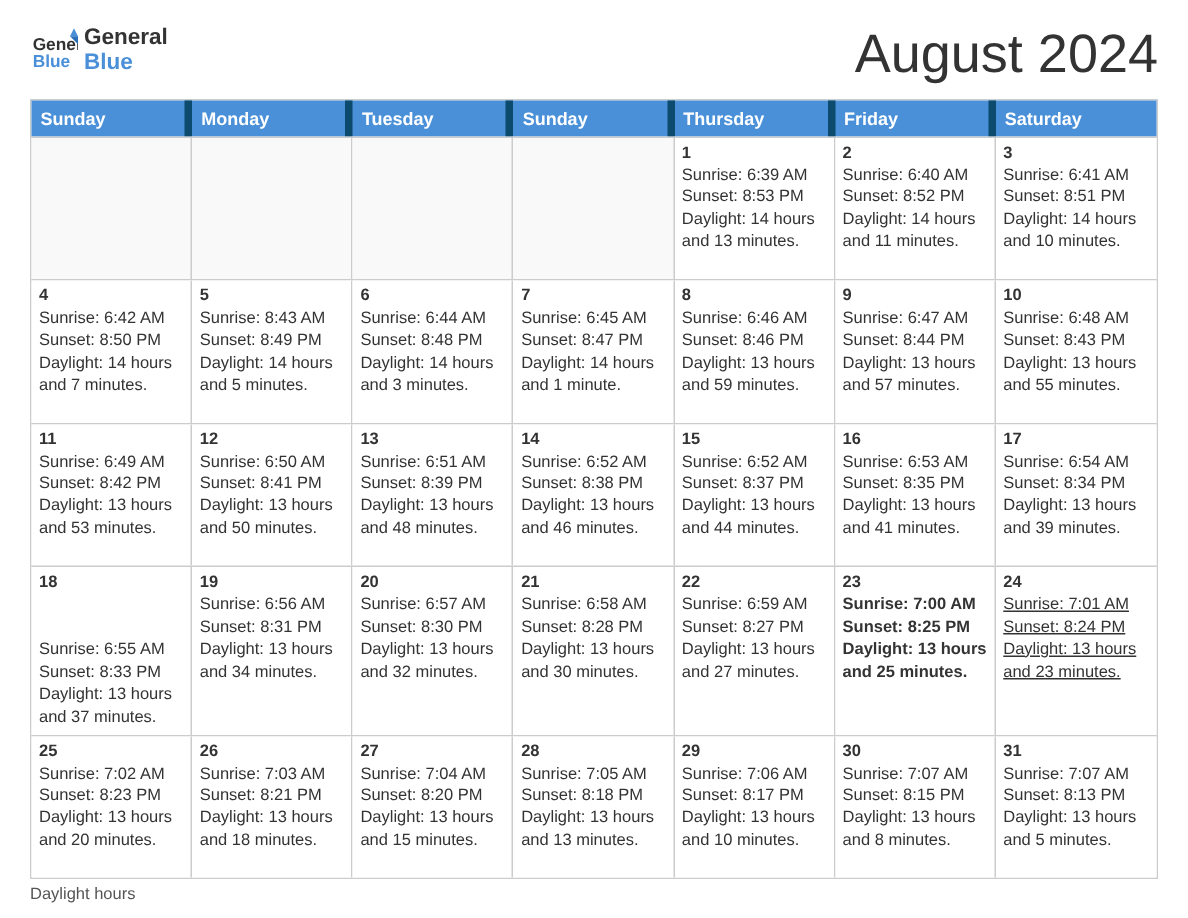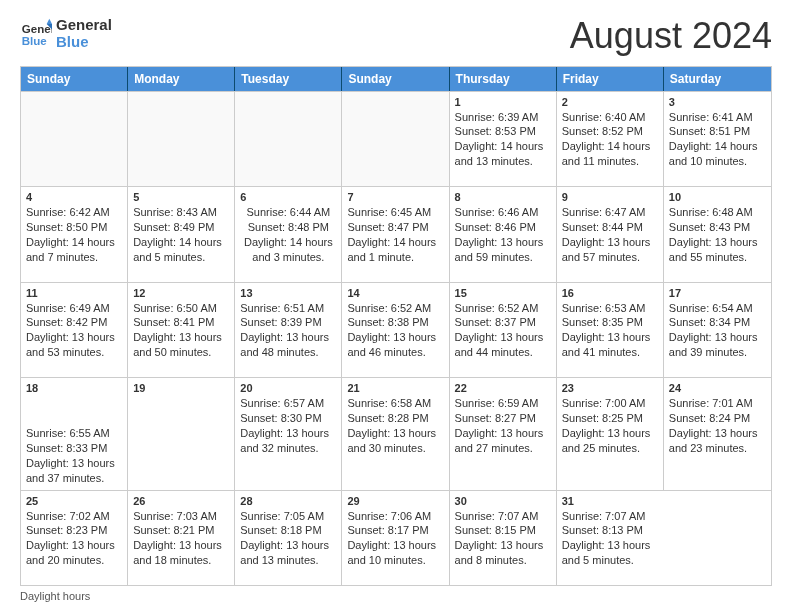--- a/index.html
+++ b/index.html
@@ -57,21 +57,21 @@
       display: grid;
       grid-template-columns: repeat(7, 1fr);
       background: #4a90d9;
     }
     .cal-header-cell {
       color: #fff;
       font-size: 12px;
       font-weight: bold;
       padding: 5px 6px;
       text-align: left;
-      border-right: 1px solid #0c4a6e;
+      border-right: 5px solid #0c4a6e;
     }
     .cal-header-cell:last-child { border-right: none; }
     .cal-body {
       flex: 1;
       display: flex;
       flex-direction: column;
     }
     .cal-row {
       display: grid;
       grid-template-columns: repeat(7, 1fr);
@@ -172,21 +172,21 @@
 Daylight: 14 hours and 7 minutes.</div>
           </div>
           <div class="cal-cell">
             <span class="day-num">5</span>
             <div class="cell-text" style="white-space: pre-line;">Sunrise: 8:43 AM
 Sunset: 8:49 PM
 Daylight: 14 hours and 5 minutes.</div>
           </div>
           <div class="cal-cell">
             <span class="day-num">6</span>
-            <div class="cell-text" style="white-space: pre-line; text-align: center;">Sunrise: 6:44 AM
+            <div class="cell-text" style="white-space: pre-line;">Sunrise: 6:44 AM
 Sunset: 8:48 PM
 Daylight: 14 hours and 3 minutes.</div>
           </div>
           <div class="cal-cell">
             <span class="day-num">7</span>
             <div class="cell-text" style="white-space: pre-line;">Sunrise: 6:45 AM
 Sunset: 8:47 PM
 Daylight: 14 hours and 1 minute.</div>
           </div>
           <div class="cal-cell">
@@ -254,20 +254,23 @@
         </div>
         <div class="cal-row">
           <div class="cal-cell">
             <span class="day-num">18</span>
             <div class="cell-text" style="white-space: pre-line; margin-top: 32px;">Sunrise: 6:55 AM
 Sunset: 8:33 PM
 Daylight: 13 hours and 37 minutes.</div>
           </div>
           <div class="cal-cell">
             <span class="day-num">19</span>
+            <div class="cell-text" style="white-space: pre-line;">Sunrise: 6:56 AM
+Sunset: 8:31 PM
+Daylight: 13 hours and 34 minutes.</div>
           </div>
           <div class="cal-cell">
             <span class="day-num">20</span>
             <div class="cell-text" style="white-space: pre-line;">Sunrise: 6:57 AM
 Sunset: 8:30 PM
 Daylight: 13 hours and 32 minutes.</div>
           </div>
           <div class="cal-cell">
             <span class="day-num">21</span>
             <div class="cell-text" style="white-space: pre-line;">Sunrise: 6:58 AM
@@ -275,43 +278,49 @@
 Daylight: 13 hours and 30 minutes.</div>
           </div>
           <div class="cal-cell">
             <span class="day-num">22</span>
             <div class="cell-text" style="white-space: pre-line;">Sunrise: 6:59 AM
 Sunset: 8:27 PM
 Daylight: 13 hours and 27 minutes.</div>
           </div>
           <div class="cal-cell">
             <span class="day-num">23</span>
-            <div class="cell-text" style="white-space: pre-line;">Sunrise: 7:00 AM
+            <div class="cell-text" style="white-space: pre-line; font-weight: bold;">Sunrise: 7:00 AM
 Sunset: 8:25 PM
 Daylight: 13 hours and 25 minutes.</div>
           </div>
           <div class="cal-cell">
             <span class="day-num">24</span>
-            <div class="cell-text" style="white-space: pre-line;">Sunrise: 7:01 AM
+            <div class="cell-text" style="white-space: pre-line; text-decoration: underline;">Sunrise: 7:01 AM
 Sunset: 8:24 PM
 Daylight: 13 hours and 23 minutes.</div>
           </div>
         </div>
         <div class="cal-row">
           <div class="cal-cell">
             <span class="day-num">25</span>
             <div class="cell-text" style="white-space: pre-line;">Sunrise: 7:02 AM
 Sunset: 8:23 PM
 Daylight: 13 hours and 20 minutes.</div>
           </div>
           <div class="cal-cell">
             <span class="day-num">26</span>
             <div class="cell-text" style="white-space: pre-line;">Sunrise: 7:03 AM
 Sunset: 8:21 PM
 Daylight: 13 hours and 18 minutes.</div>
+          </div>
+          <div class="cal-cell">
+            <span class="day-num">27</span>
+            <div class="cell-text" style="white-space: pre-line;">Sunrise: 7:04 AM
+Sunset: 8:20 PM
+Daylight: 13 hours and 15 minutes.</div>
           </div>
           <div class="cal-cell">
             <span class="day-num">28</span>
             <div class="cell-text" style="white-space: pre-line;">Sunrise: 7:05 AM
 Sunset: 8:18 PM
 Daylight: 13 hours and 13 minutes.</div>
           </div>
           <div class="cal-cell">
             <span class="day-num">29</span>
             <div class="cell-text" style="white-space: pre-line;">Sunrise: 7:06 AM

